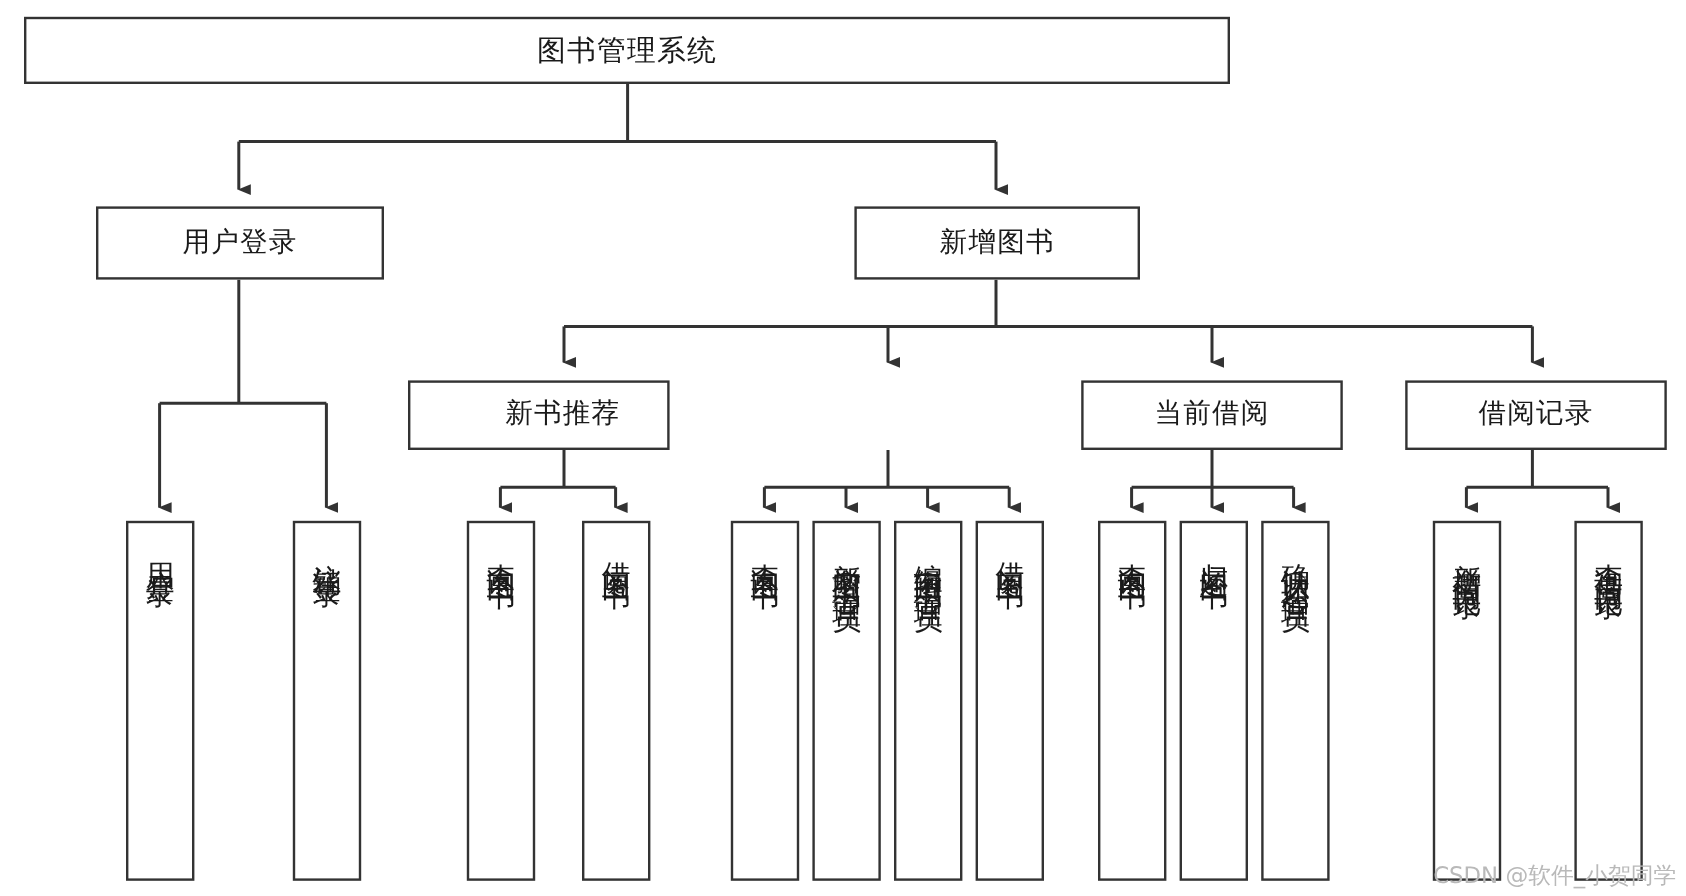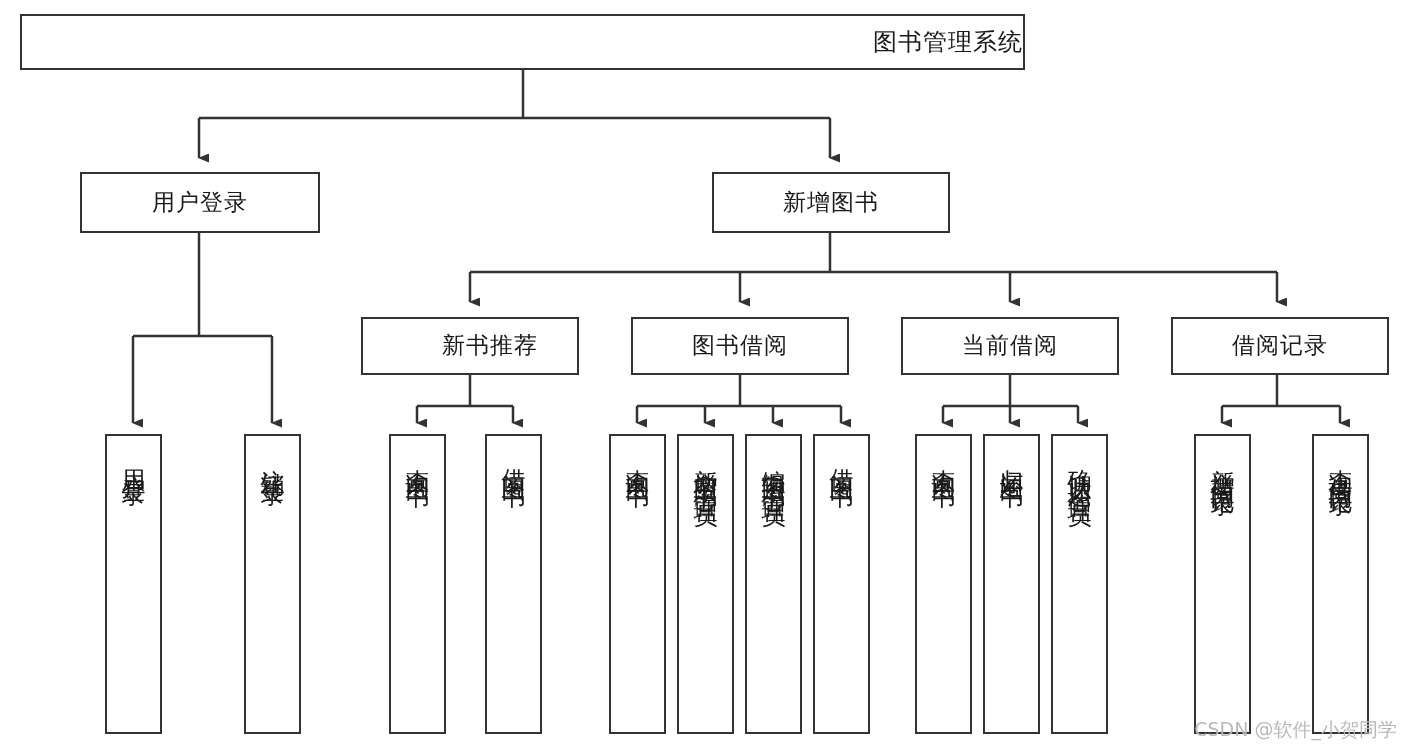--- a/index.html
+++ b/index.html
@@ -127,39 +127,36 @@
       <path d="M1010,406 L1010,423" marker-end="url(#arrowhead)"></path>
       <path d="M1078,406 L1078,423" marker-end="url(#arrowhead)"></path>
 
       <path d="M1277,375 L1277,406"></path>
       <path d="M1222,406 L1340,406"></path>
       <path d="M1222,406 L1222,423" marker-end="url(#arrowhead)"></path>
       <path d="M1340,406 L1340,423" marker-end="url(#arrowhead)"></path>
     </g>
   </svg>
 
-  <div class="node h" id="node-root" style="left:20px; top:14px; width:1005px; height:56px;justify-content:flex-end;">
+  <div class="node h" id="node-root" style="left:20px; top:14px; width:1005px; height:56px;">
     <span class="label">图书管理系统</span>
   </div>
 
   <div class="node h" style="left:80px; top:172px; width:240px; height:61px;">
     <span class="label">用户登录</span>
   </div>
 
   <div class="node h" style="left:712px; top:172px; width:238px; height:61px;">
     <span class="label">新增图书</span>
   </div>
 
-  <div class="node h" style="left:361px; top:317px; width:218px; height:58px;padding-left:40px;">
+  <div class="node h" style="left:340px; top:317px; width:218px; height:58px;padding-left:40px;">
     <span class="label">新书推荐</span>
   </div>
 
-  <div class="node h" style="left:631px; top:317px; width:218px; height:58px;">
-    <span class="label">图书借阅</span>
-  </div>
 
   <div class="node h" style="left:901px; top:317px; width:218px; height:58px;">
     <span class="label">当前借阅</span>
   </div>
 
   <div class="node h" style="left:1171px; top:317px; width:218px; height:58px;">
     <span class="label">借阅记录</span>
   </div>
 
   <div class="node v" style="left:105px; top:434px; width:57px; height:300px;">

